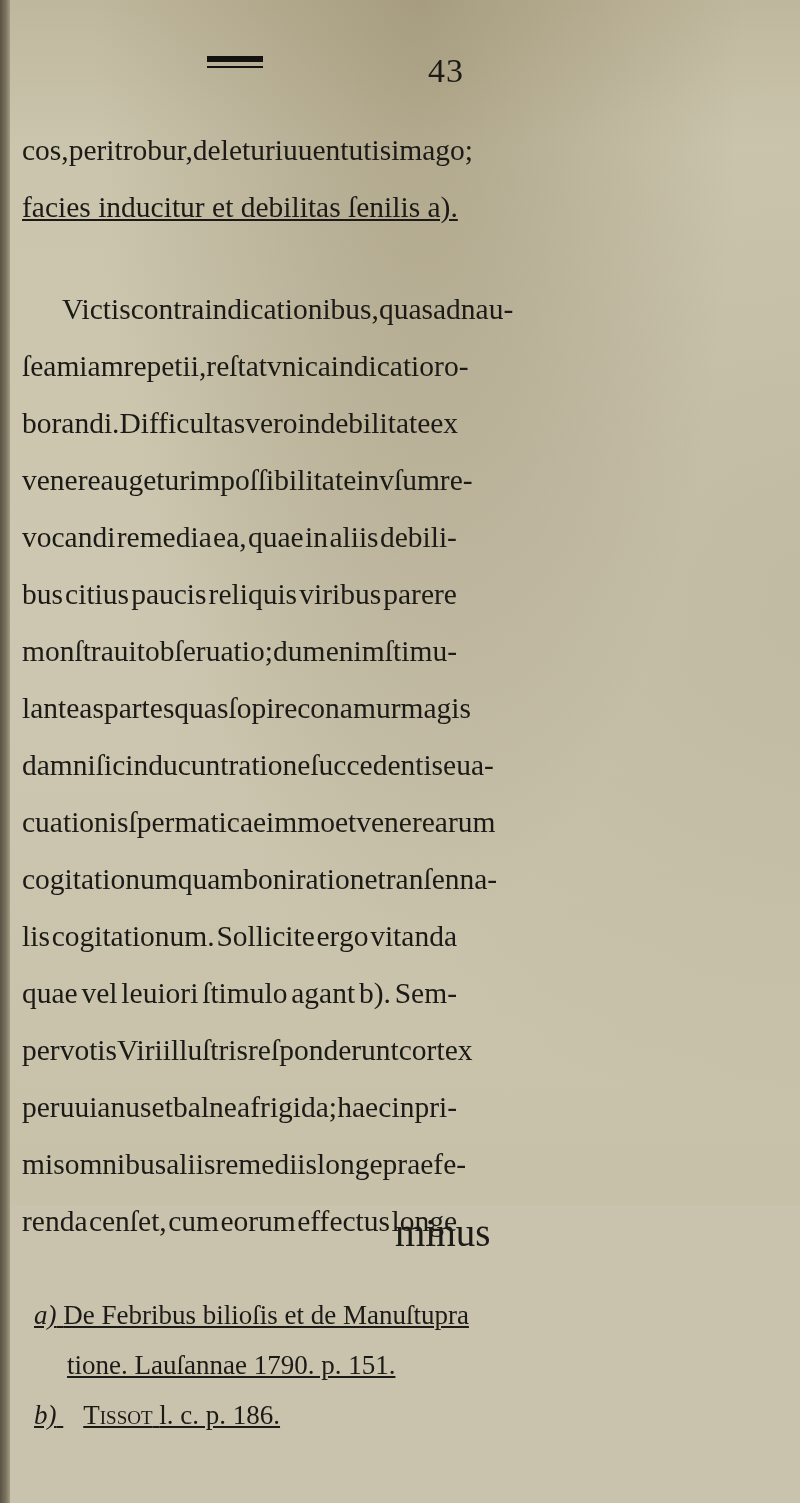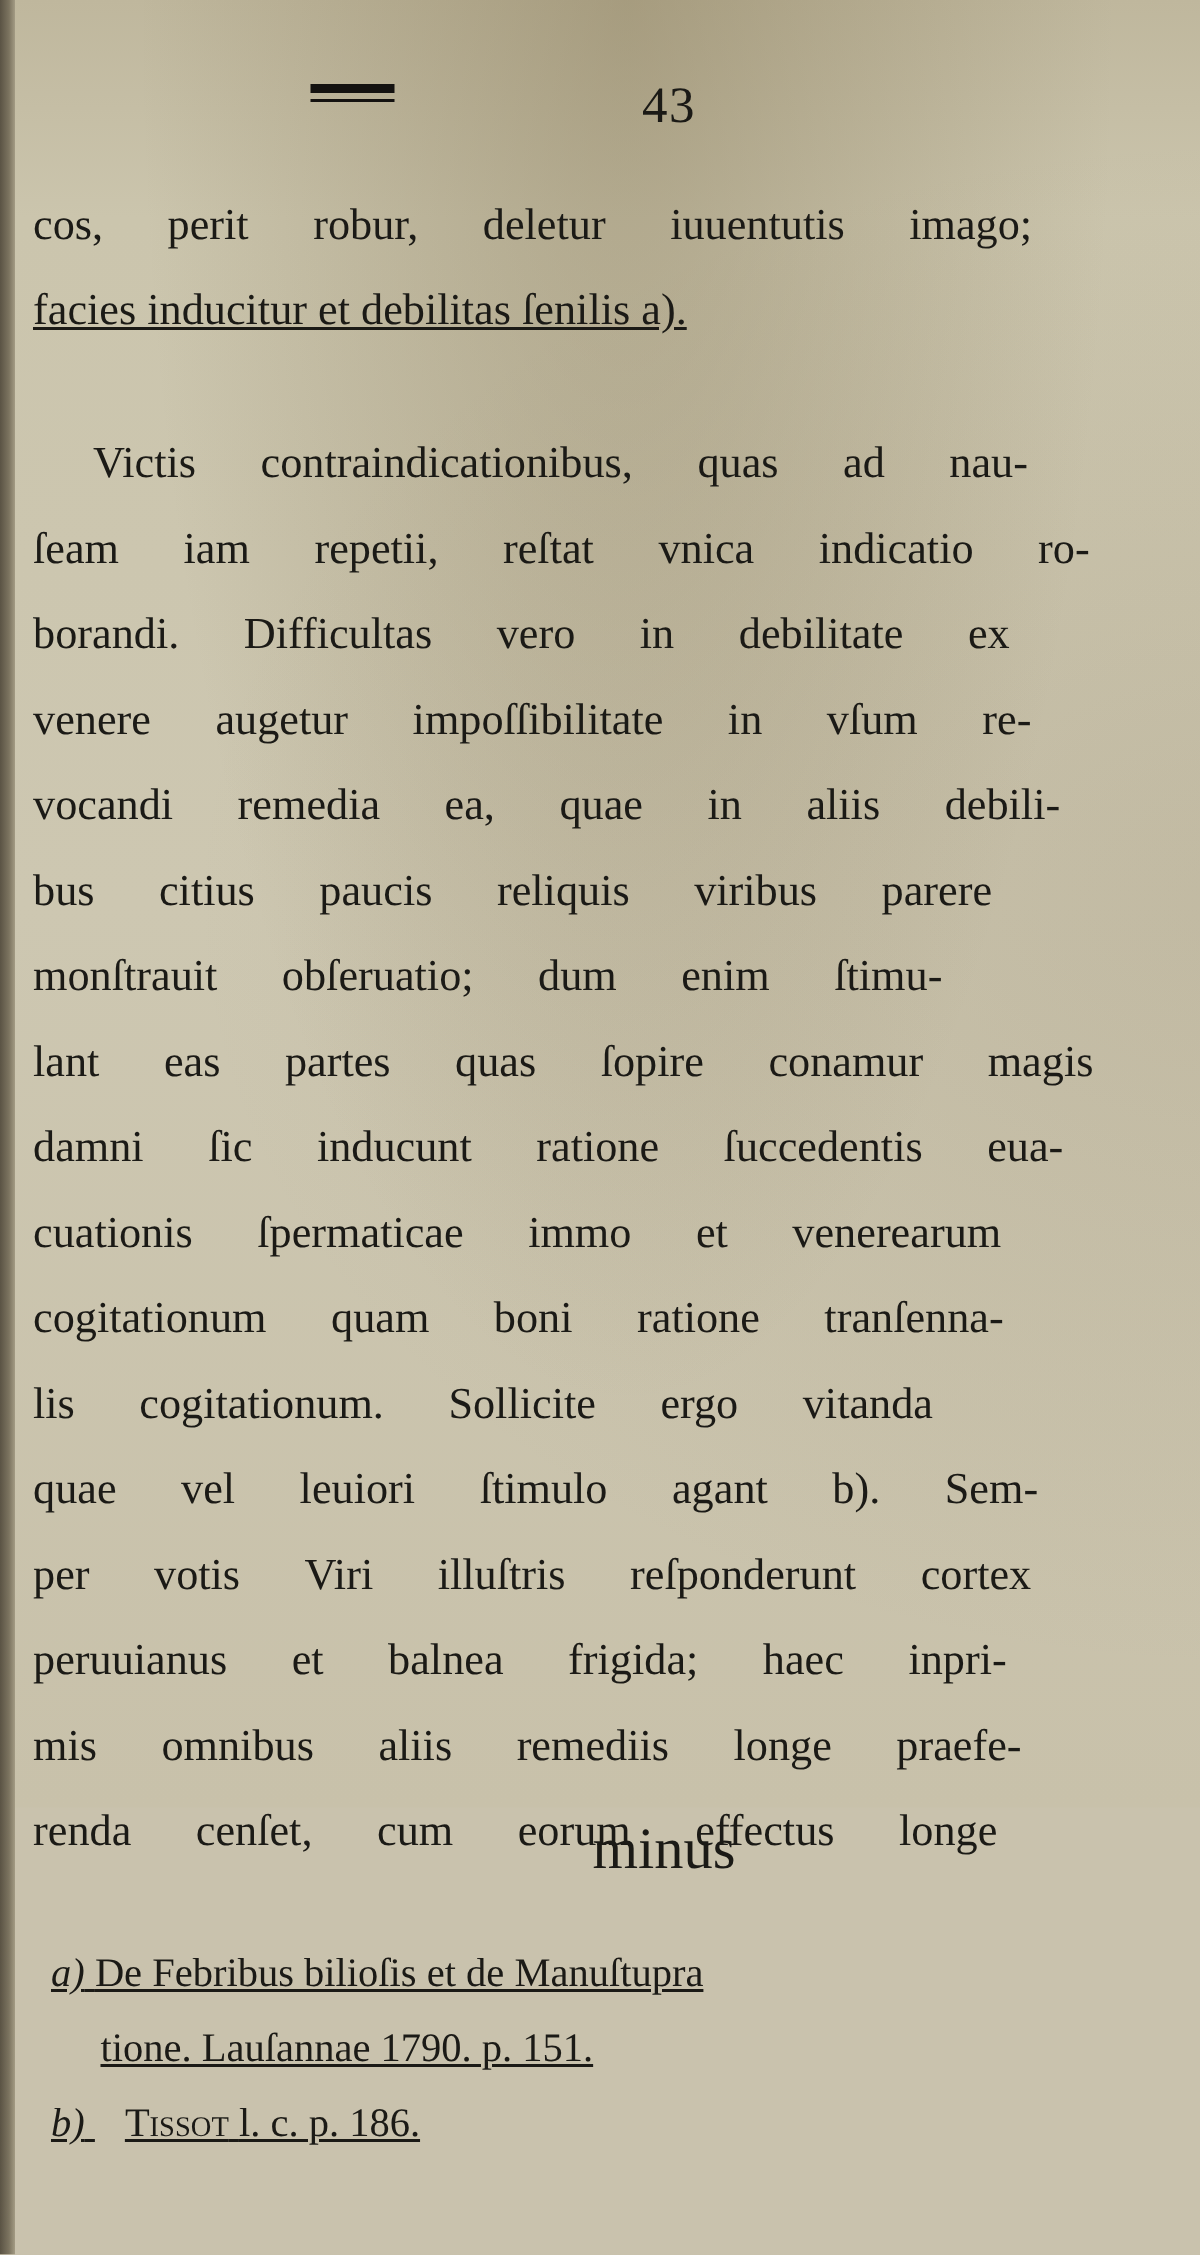--- a/index.html
+++ b/index.html
@@ -27,21 +27,21 @@
   }
   .header-rule .thick { height: 6px; background: #141210; }
   .header-rule .thin { height: 2px; background: #141210; margin-top: 4px; }
   .page-number {
     position: absolute; left: 428px; top: 52px; font-size: 34px; letter-spacing: 1px;
   }
   .body-text {
     position: absolute; left: 22px; top: 122px; width: 435px;
     font-size: 29.5px; line-height: 57px;
   }
-  .line { white-space: nowrap; display: flex; justify-content: space-between; gap: 43px; }
+  .line { white-space: nowrap; display: flex; justify-content: space-between; }
   .line.last { justify-content: flex-start; text-decoration: underline; }
   .line.indent { padding-left: 40px; }
   .gap { height: 45px; }
   .catchword {
     position: absolute; left: 395px; top: 1210px; font-size: 39px;
   }
   .notes {
     position: absolute; left: 34px; top: 1290px; font-size: 27px; line-height: 50px; text-decoration: underline;
   }
   .note { white-space: nowrap; }

